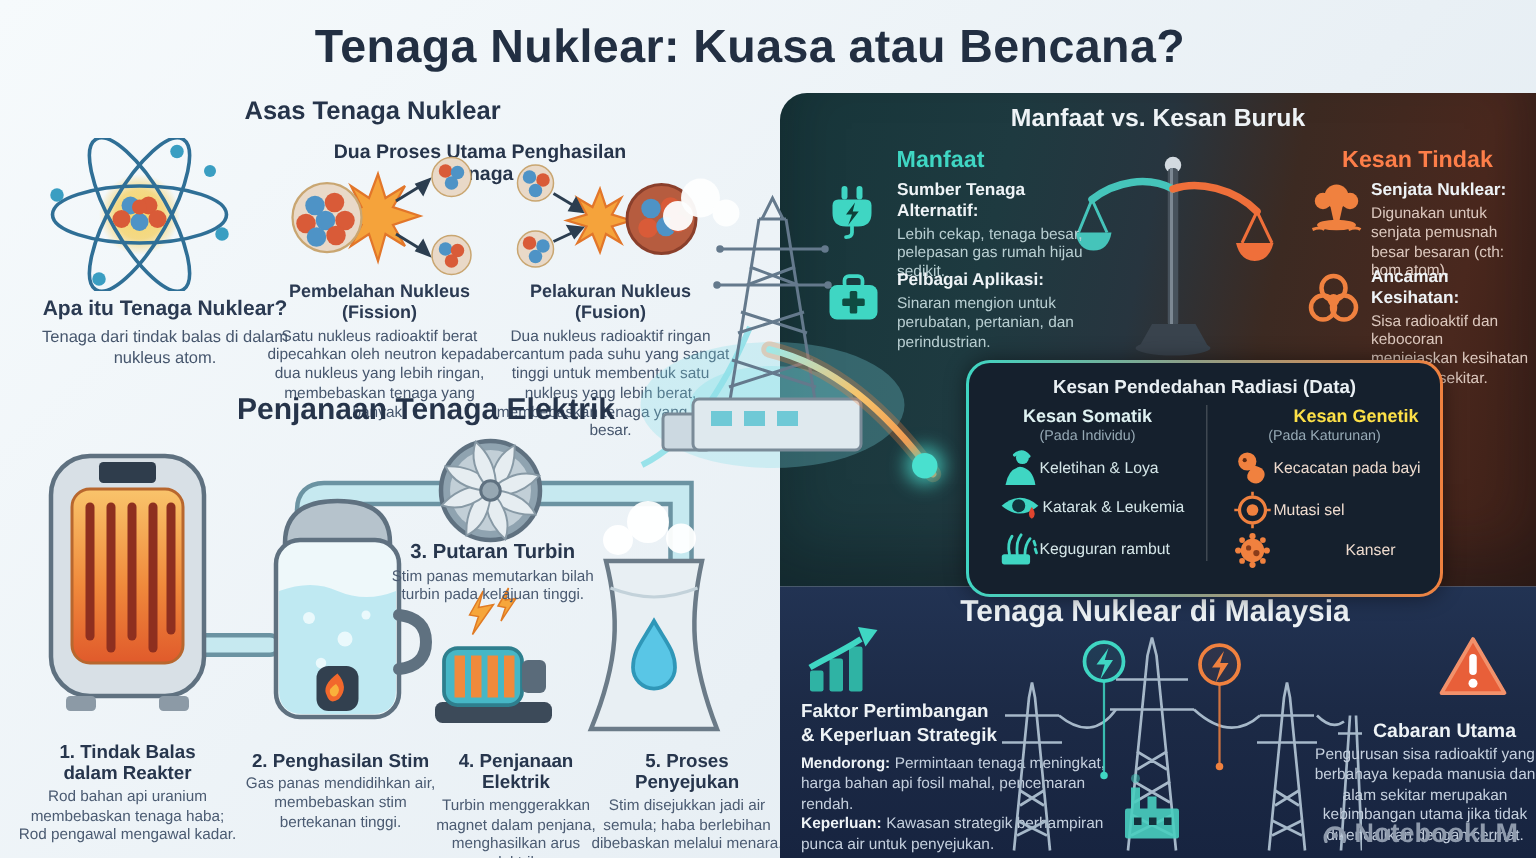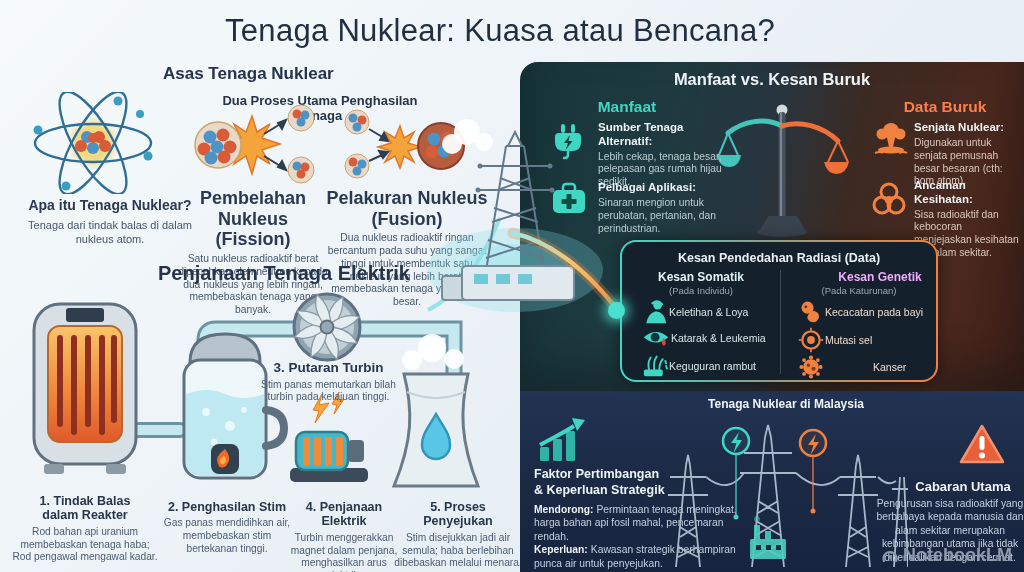--- a/index.html
+++ b/index.html
@@ -2,42 +2,42 @@
 <html><head>
 <meta charset="utf-8">
 <style>
   html,body{margin:0;padding:0;}
   #canvas{position:relative;width:1024px;height:572px;overflow:hidden;
     font-family:"Liberation Sans","DejaVu Sans",sans-serif;
     background:linear-gradient(135deg,#f6fafc 0%,#e9f0f5 60%,#dfe9f0 100%);}
   .abs{position:absolute;}
   .ctr{text-align:center;}
   .pre{white-space:pre-line;}
-  .h1{font-size:31px;font-weight:normal;color:#222f42;letter-spacing:.3px;}
+  .h1{font-size:31px;font-weight:bold;color:#222f42;letter-spacing:.3px;}
   .h2{font-size:17px;font-weight:bold;color:#26344a;}
   .h2b{font-size:20px;font-weight:bold;color:#26344a;}
   .h3{font-size:13px;font-weight:bold;color:#26344a;}
-  .cap-t{font-size:18px;font-weight:bold;color:#2b3a52;line-height:1.15;}
+  .cap-t{font-size:12px;font-weight:bold;color:#2b3a52;line-height:1.15;}
   .cap-b{font-size:10.3px;color:#46566d;line-height:1.24;margin-top:3px;}
   .step-t{font-size:12.5px;font-weight:bold;color:#27364d;line-height:1.15;}
   .step-b{font-size:10.2px;color:#4b5b72;line-height:1.25;margin-top:3px;}
   
   .panel-top{left:520px;top:62px;width:504px;height:329px;border-radius:18px 0 0 0;
     background:linear-gradient(102deg,#17363a 0%,#1e3a40 28%,#27353f 46%,#3c2a22 62%,#4a281e 84%,#3c1f17 100%);
     box-shadow:inset 0 -24px 40px rgba(8,14,20,.35);}
   .panel-bot{left:520px;top:391px;width:504px;height:181px;
     background:linear-gradient(180deg,#223353 0%,#1c2a46 45%,#172440 100%);}
   .pw{color:#eef3f6;}
   .teal{color:#3fd6c3;text-align:center;}
   .orange{color:#fd7e49;}
   .item-t{font-size:11.5px;font-weight:bold;color:#eef3f6;line-height:1.2;}
   .item-b{font-size:10.3px;line-height:1.25;margin-top:2px;}
   .item-b.cool{color:#b9cfd2;}
   .item-b.warm{color:#dcc8be;}
-  .rad-border{left:620px;top:240px;width:318px;height:142px;border-radius:16px;padding:2px;
+  .rad-border{left:644px;top:240px;width:318px;height:158px;border-radius:16px;padding:2px;
     background:linear-gradient(90deg,#3fd6c3,#8aa08a 45%,#f0813f);box-sizing:border-box;
     box-shadow:0 0 14px rgba(0,0,0,.45);}
   .rad-inner{position:relative;width:100%;height:100%;border-radius:14px;background:#15202d;}
   .rad-h{position:absolute;top:9px;left:0;width:100%;text-align:center;font-size:12.5px;font-weight:bold;color:#e9eff3;}
   .col-h{font-size:12px;font-weight:bold;}
   .col-s{font-size:9.5px;color:#97aab6;margin-top:1px;}
   .rad-row{position:absolute;display:flex;align-items:center;gap:1px;}
   .rad-lab{font-size:10.5px;}
   .divider{position:absolute;left:158px;top:28px;width:1px;height:104px;background:rgba(255,255,255,.18);}
   .glow-dot{left:608px;top:302px;width:17px;height:17px;border-radius:50%;background:#49e0cf;
@@ -296,21 +296,21 @@
           <stop offset=".45" stop-color="#f6c46b"></stop>
           <stop offset="1" stop-color="#f0813f"></stop>
     </linearGradient>
       </defs>
     <path d="M8,18 C50,28 85,58 117,101" fill="none" stroke="rgba(240,129,63,.30)" stroke-width="11" stroke-linecap="round"></path>
     <path d="M8,18 C50,28 85,58 117,101" fill="none" stroke="url(#wgrad)" stroke-width="4.5" stroke-linecap="round"></path>
   </svg>
 
   <div class="abs ctr pw" style="left:520px;top:70px;width:504px;font-size:16.5px;font-weight:bold;z-index:5;">Manfaat vs. Kesan Buruk</div>
   <div class="abs ctr teal" style="left:577px;top:98px;width:100px;font-size:15.5px;font-weight:bold;z-index:5;">Manfaat</div>
-  <div class="abs ctr orange" style="left:890px;top:98px;width:110px;font-size:15.5px;font-weight:bold;z-index:5;">Data Buruk</div>
+  <div class="abs ctr orange" style="left:890px;top:98px;width:110px;font-size:15.5px;font-weight:bold;z-index:5;">Kesan Tindak</div>
 
   <svg class="abs" style="left:715px;top:100px;z-index:5;" width="135" height="140" viewBox="0 0 135 140">
     <circle cx="67" cy="10" r="5.5" fill="#d3dae0"></circle>
     <rect x="63.5" y="12" width="7" height="106" rx="3" fill="#47525c"></rect>
     <rect x="65" y="12" width="2" height="106" fill="#7c8893"></rect>
     <path d="M44,132 L91,132 L82,116 L53,116 Z" fill="#39434d"></path>
     <ellipse cx="67" cy="132" rx="25" ry="5" fill="#39434d"></ellipse>
     <path d="M67,26 C50,17 28,21 13,33" fill="none" stroke="#45c4ba" stroke-width="5" stroke-linecap="round"></path>
     <path d="M67,26 C84,20 108,26 123,41" fill="none" stroke="#ef6f3a" stroke-width="5" stroke-linecap="round"></path>
     <path d="M13,33 L4,55 M13,33 L23,55" stroke="#45c4ba" stroke-width="2" fill="none"></path>
@@ -370,21 +370,21 @@
 
   <div class="abs rad-border" style="z-index:5;">
     <div class="rad-inner">
       <div class="rad-h">Kesan Pendedahan Radiasi (Data)</div>
       <div class="divider"></div>
       <div class="abs ctr" style="left:0;top:28px;width:158px;">
         <div class="col-h" style="color:#dff2f2;">Kesan Somatik</div>
         <div class="col-s">(Pada Individu)</div>
       </div>
       <div class="abs ctr" style="left:158px;top:28px;width:158px;">
-        <div class="col-h" style="color:#f0abfc;padding-left:42px;">Kesan Genetik</div>
+        <div class="col-h" style="color:#fde047;padding-left:42px;">Kesan Genetik</div>
         <div class="col-s">(Pada Katurunan)</div>
       </div>
 
       <div class="rad-row" style="left:20px;top:57px;">
         <svg width="26" height="26" viewBox="0 0 30 30">
           <circle cx="18" cy="7" r="5" fill="#3fd6c3"></circle>
           <path d="M5,28 Q7,16 16,14 Q26,15 28,28 Z" fill="#3fd6c3"></path>
           <path d="M23,6 Q18,0 12,5" stroke="#3fd6c3" stroke-width="2.5" fill="none" stroke-linecap="round"></path>
         </svg>
         <span class="rad-lab" style="color:#d5e6e8;">Keletihan &amp; Loya</span>
@@ -447,21 +447,21 @@
           <circle cx="12" cy="13" r="2" fill="#8a3c1a"></circle>
             <circle cx="18" cy="17" r="2.4" fill="#8a3c1a"></circle>
         </svg>
         <span class="rad-lab" style="color:#eedbce;padding-left:48px;">Kanser</span>
       </div>
     </div>
   </div>
   <div class="abs glow-dot"></div>
 
   <div class="abs panel-bot">
-    <div class="abs ctr pw" style="left:76px;top:6px;width:380px;font-size:12px;font-weight:bold;text-align:center;">Tenaga Nuklear di Malaysia</div>
+    <div class="abs ctr pw" style="left:60px;top:6px;width:380px;font-size:20px;font-weight:bold;text-align:center;">Tenaga Nuklear di Malaysia</div>
 
     <svg class="abs" style="left:16px;top:26px;" width="50" height="48" viewBox="0 0 50 48">
       <rect x="4" y="30" width="9" height="14" rx="1.5" fill="#2fb3a4"></rect>
       <rect x="17" y="22" width="9" height="22" rx="1.5" fill="#2fb3a4"></rect>
       <rect x="30" y="14" width="9" height="30" rx="1.5" fill="#2fb3a4"></rect>
       <path d="M4,28 C14,22 24,18 38,9" fill="none" stroke="#3fd6c3" stroke-width="4"></path>
       <polygon points="36,1 49,3 41,14" fill="#3fd6c3"></polygon>
     </svg>
     <div class="abs pre" style="left:14px;top:76px;width:200px;font-size:12.5px;font-weight:bold;color:#eef3f6;line-height:1.25;">Faktor Pertimbangan
 &amp; Keperluan Strategik</div>

